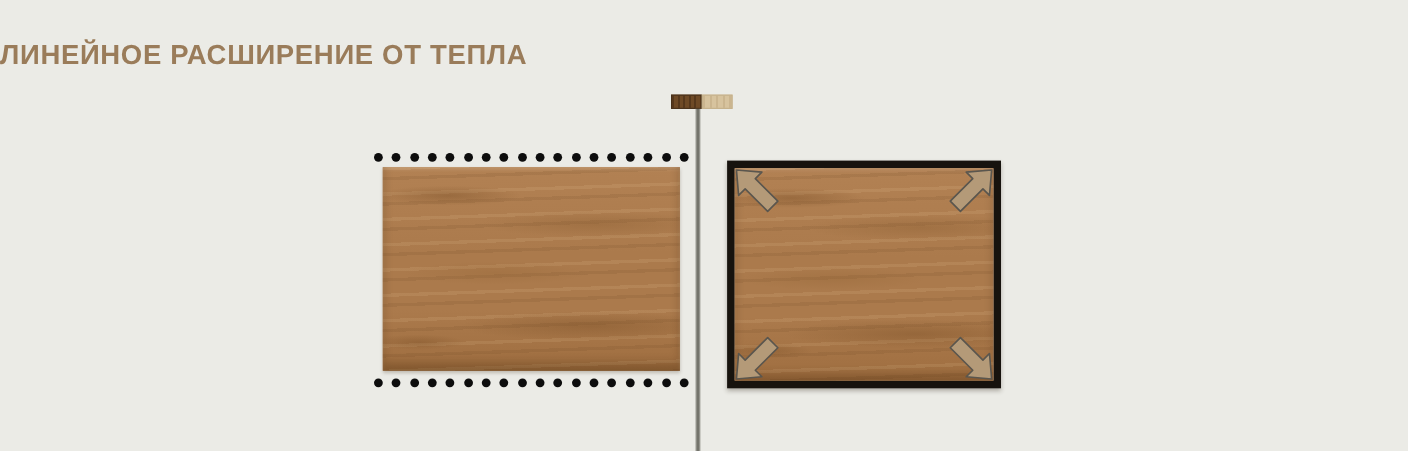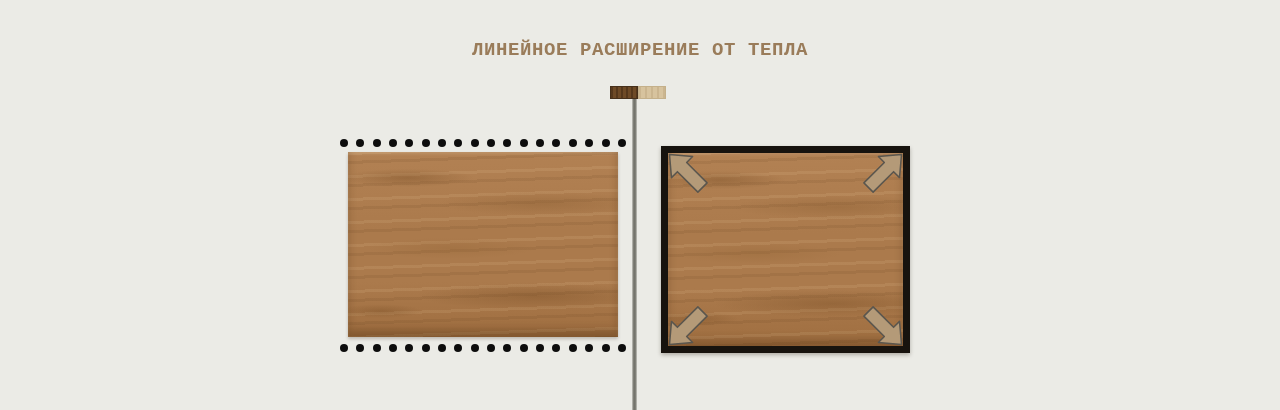--- a/index.html
+++ b/index.html
@@ -6,24 +6,22 @@
   body{
     width:1280px;height:410px;overflow:hidden;
     background:var(--background,#ebebe6);
     font-family:"Liberation Sans",sans-serif;
   }
   .stage{position:relative;width:1280px;height:410px;}
 
   
   .title{
     position:absolute;left:0;right:0;top:35px;
-    text-align:center;
-    font-weight:700;font-size:19px;line-height:30px;letter-spacing:.6px;
+    font-weight:700;font-size:25px;line-height:30px;letter-spacing:.6px;
     color:var(--title,#9a7c5a);
-    font-family:Liberation Mono, monospace;
   }
 
   
   .legend{position:absolute;left:610px;top:86px;display:flex;width:56px;height:13px;}
   .swatch{width:28px;height:13px;box-sizing:border-box;}
   .swatch.dark{
     background:
       repeating-linear-gradient(90deg, rgba(40,22,8,.35) 0 2px, rgba(0,0,0,0) 2px 5px),
       var(--swatch_dark,#6e4a26);
     border:1px solid var(--swatch_dark_border,#46301a);

